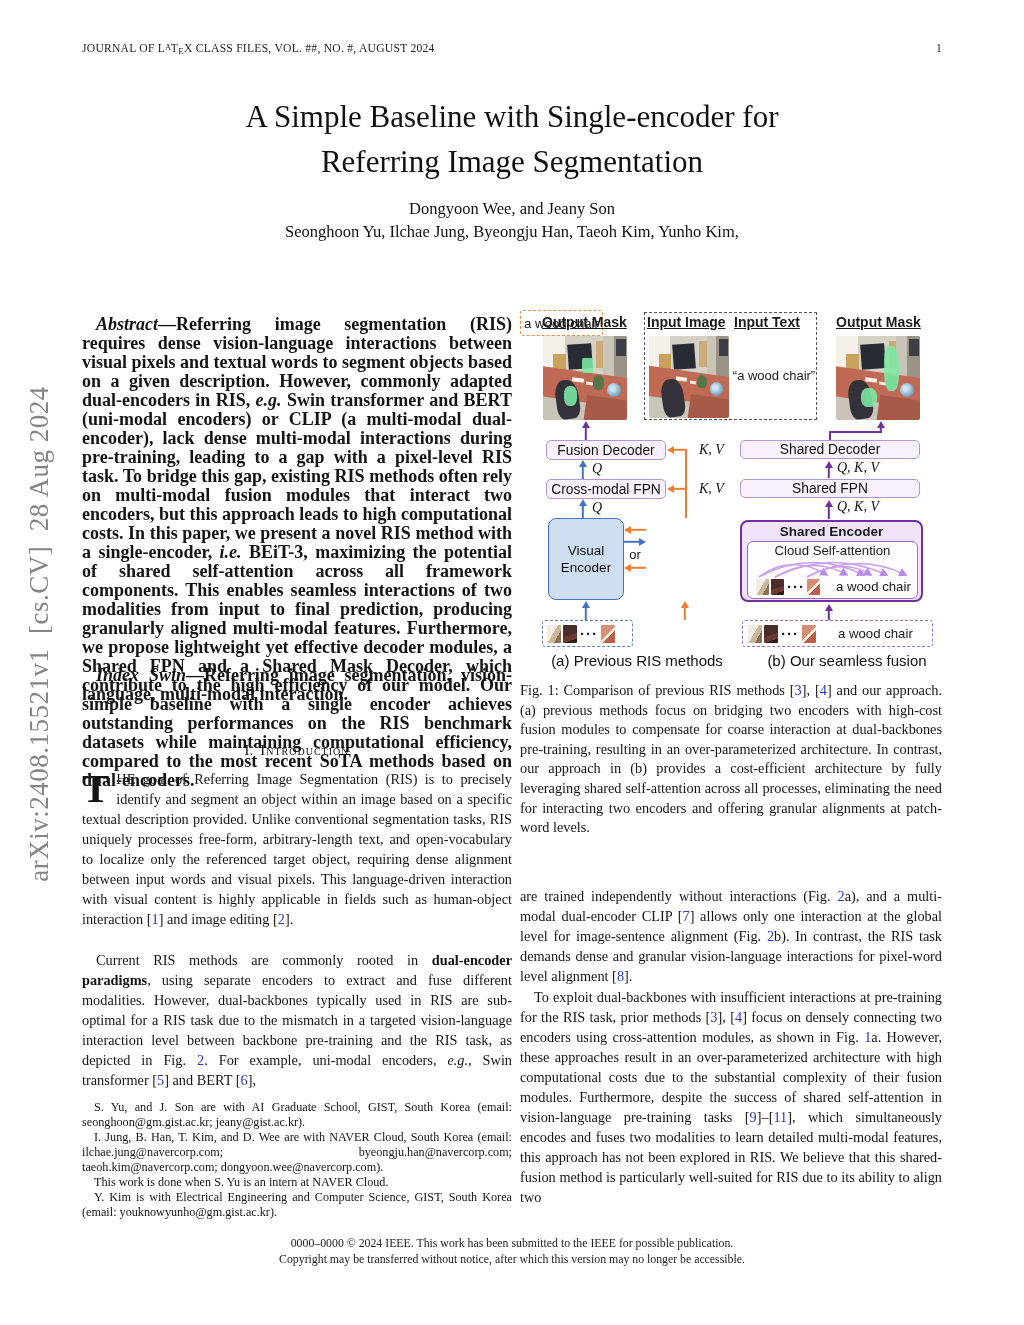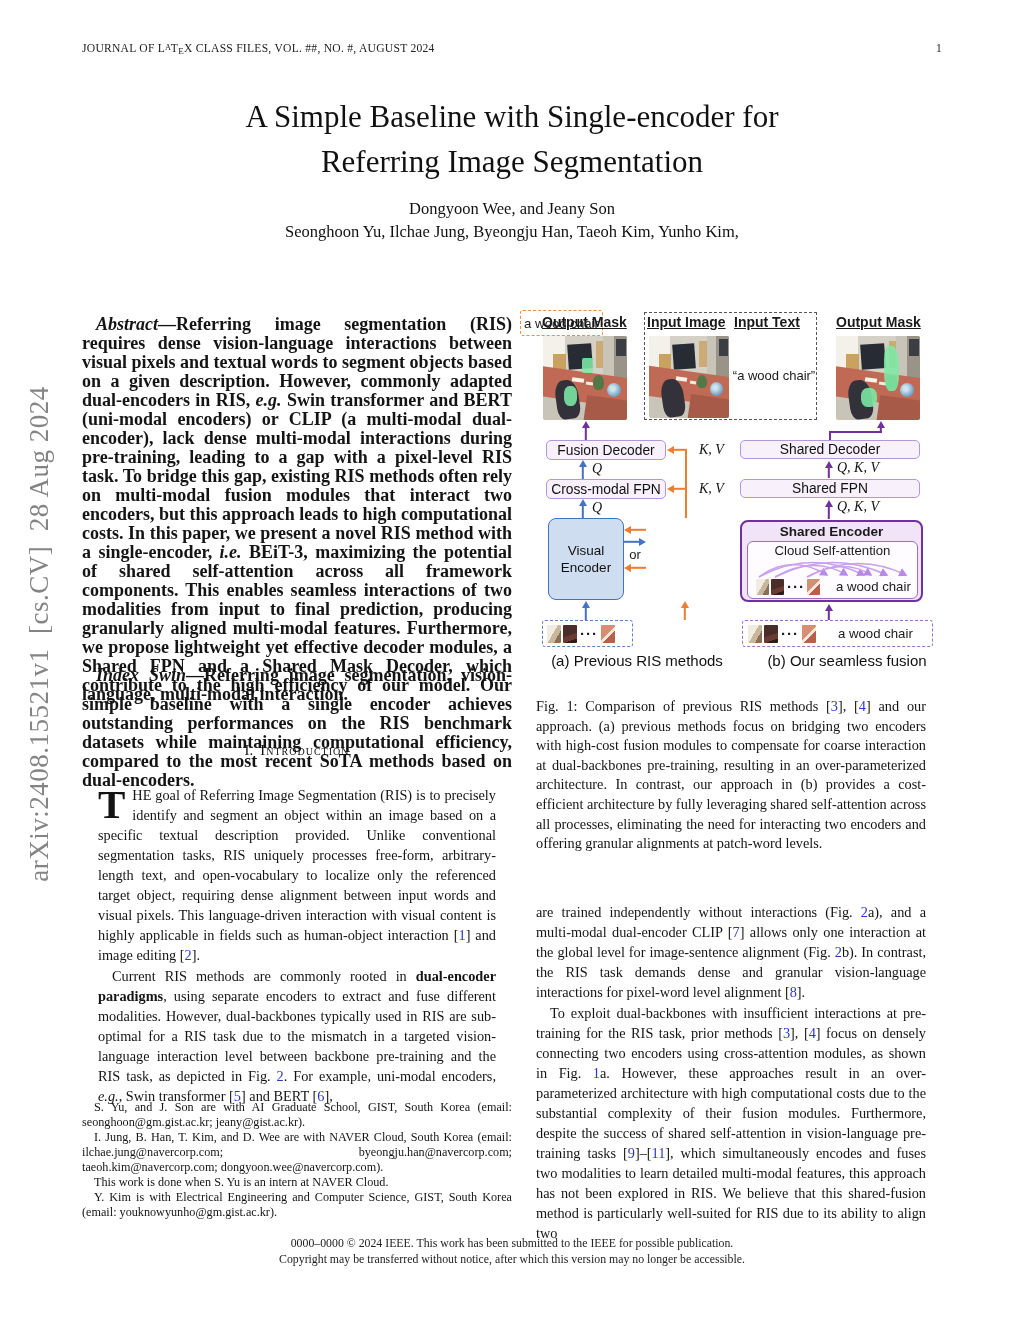--- a/index.html
+++ b/index.html
@@ -21,21 +21,21 @@
   .title{position:absolute;top:94px;left:0;width:100%;text-align:center;
          font-size:31px;line-height:45px;color:#111;}
   .authors{position:absolute;top:198px;left:0;width:100%;text-align:center;
            font-size:16.5px;line-height:22.5px;color:#111;}
 
   
   .colL{position:absolute;left:82px;width:430px;}
   .colR{position:absolute;left:520px;width:422px;}
   .just{text-align:justify;}
   .abs-p{font-size:18px;line-height:19px;font-weight:bold;margin:0;text-indent:14px;}
-  .body-p{font-size:14.3px;line-height:20px;margin:16px;}
+  .body-p{font-size:14.3px;line-height:20px;margin:0;}
   .indent{text-indent:14px;}
   .seg-b{font-weight:bold;}
   .seg-i{font-style:italic;}
   .seg-bi{font-weight:bold;font-style:italic;}
   .seg-r{color:#2936c8;}
   .sec-head{position:absolute;width:430px;text-align:center;font-size:14.6px;color:#111;}
   .sec-head .sc{font-variant:small-caps;letter-spacing:1px;}
   .dropcap{float:left;font-size:41px;line-height:33px;font-weight:bold;margin:3px 7px 0 0;}
   .fnote{font-size:12.2px;line-height:15px;margin:0;text-indent:12px;}
 

